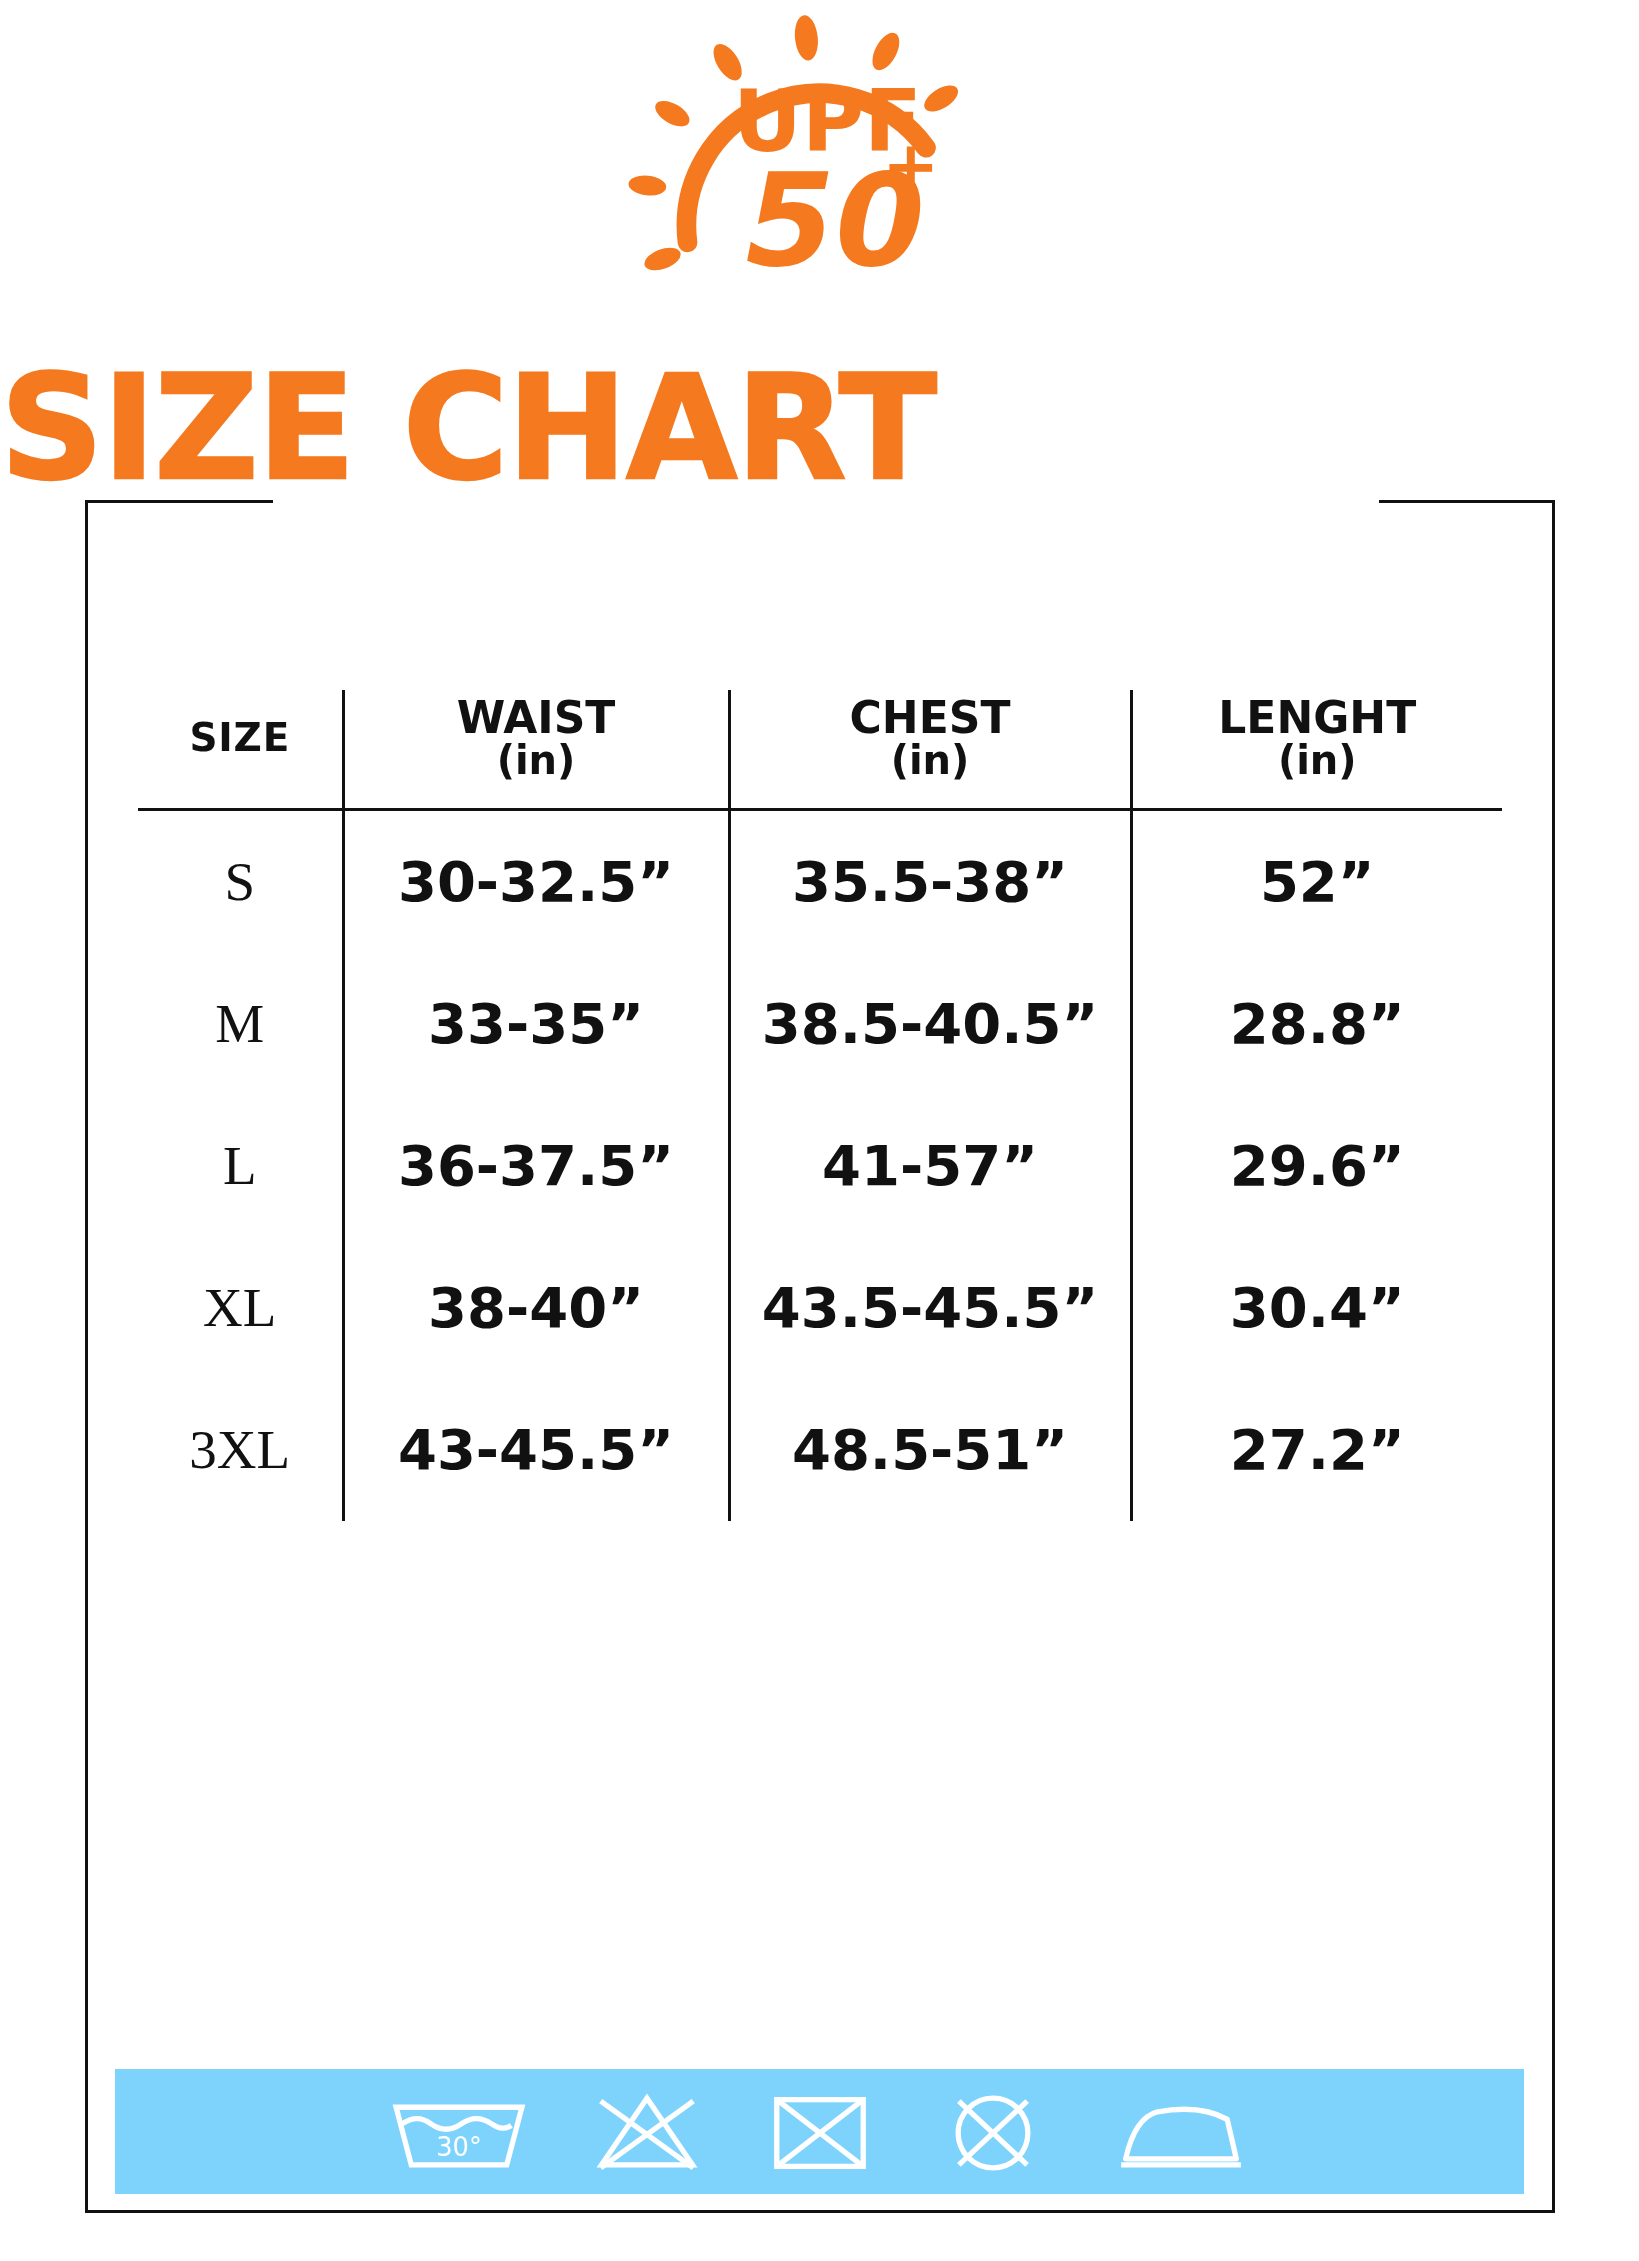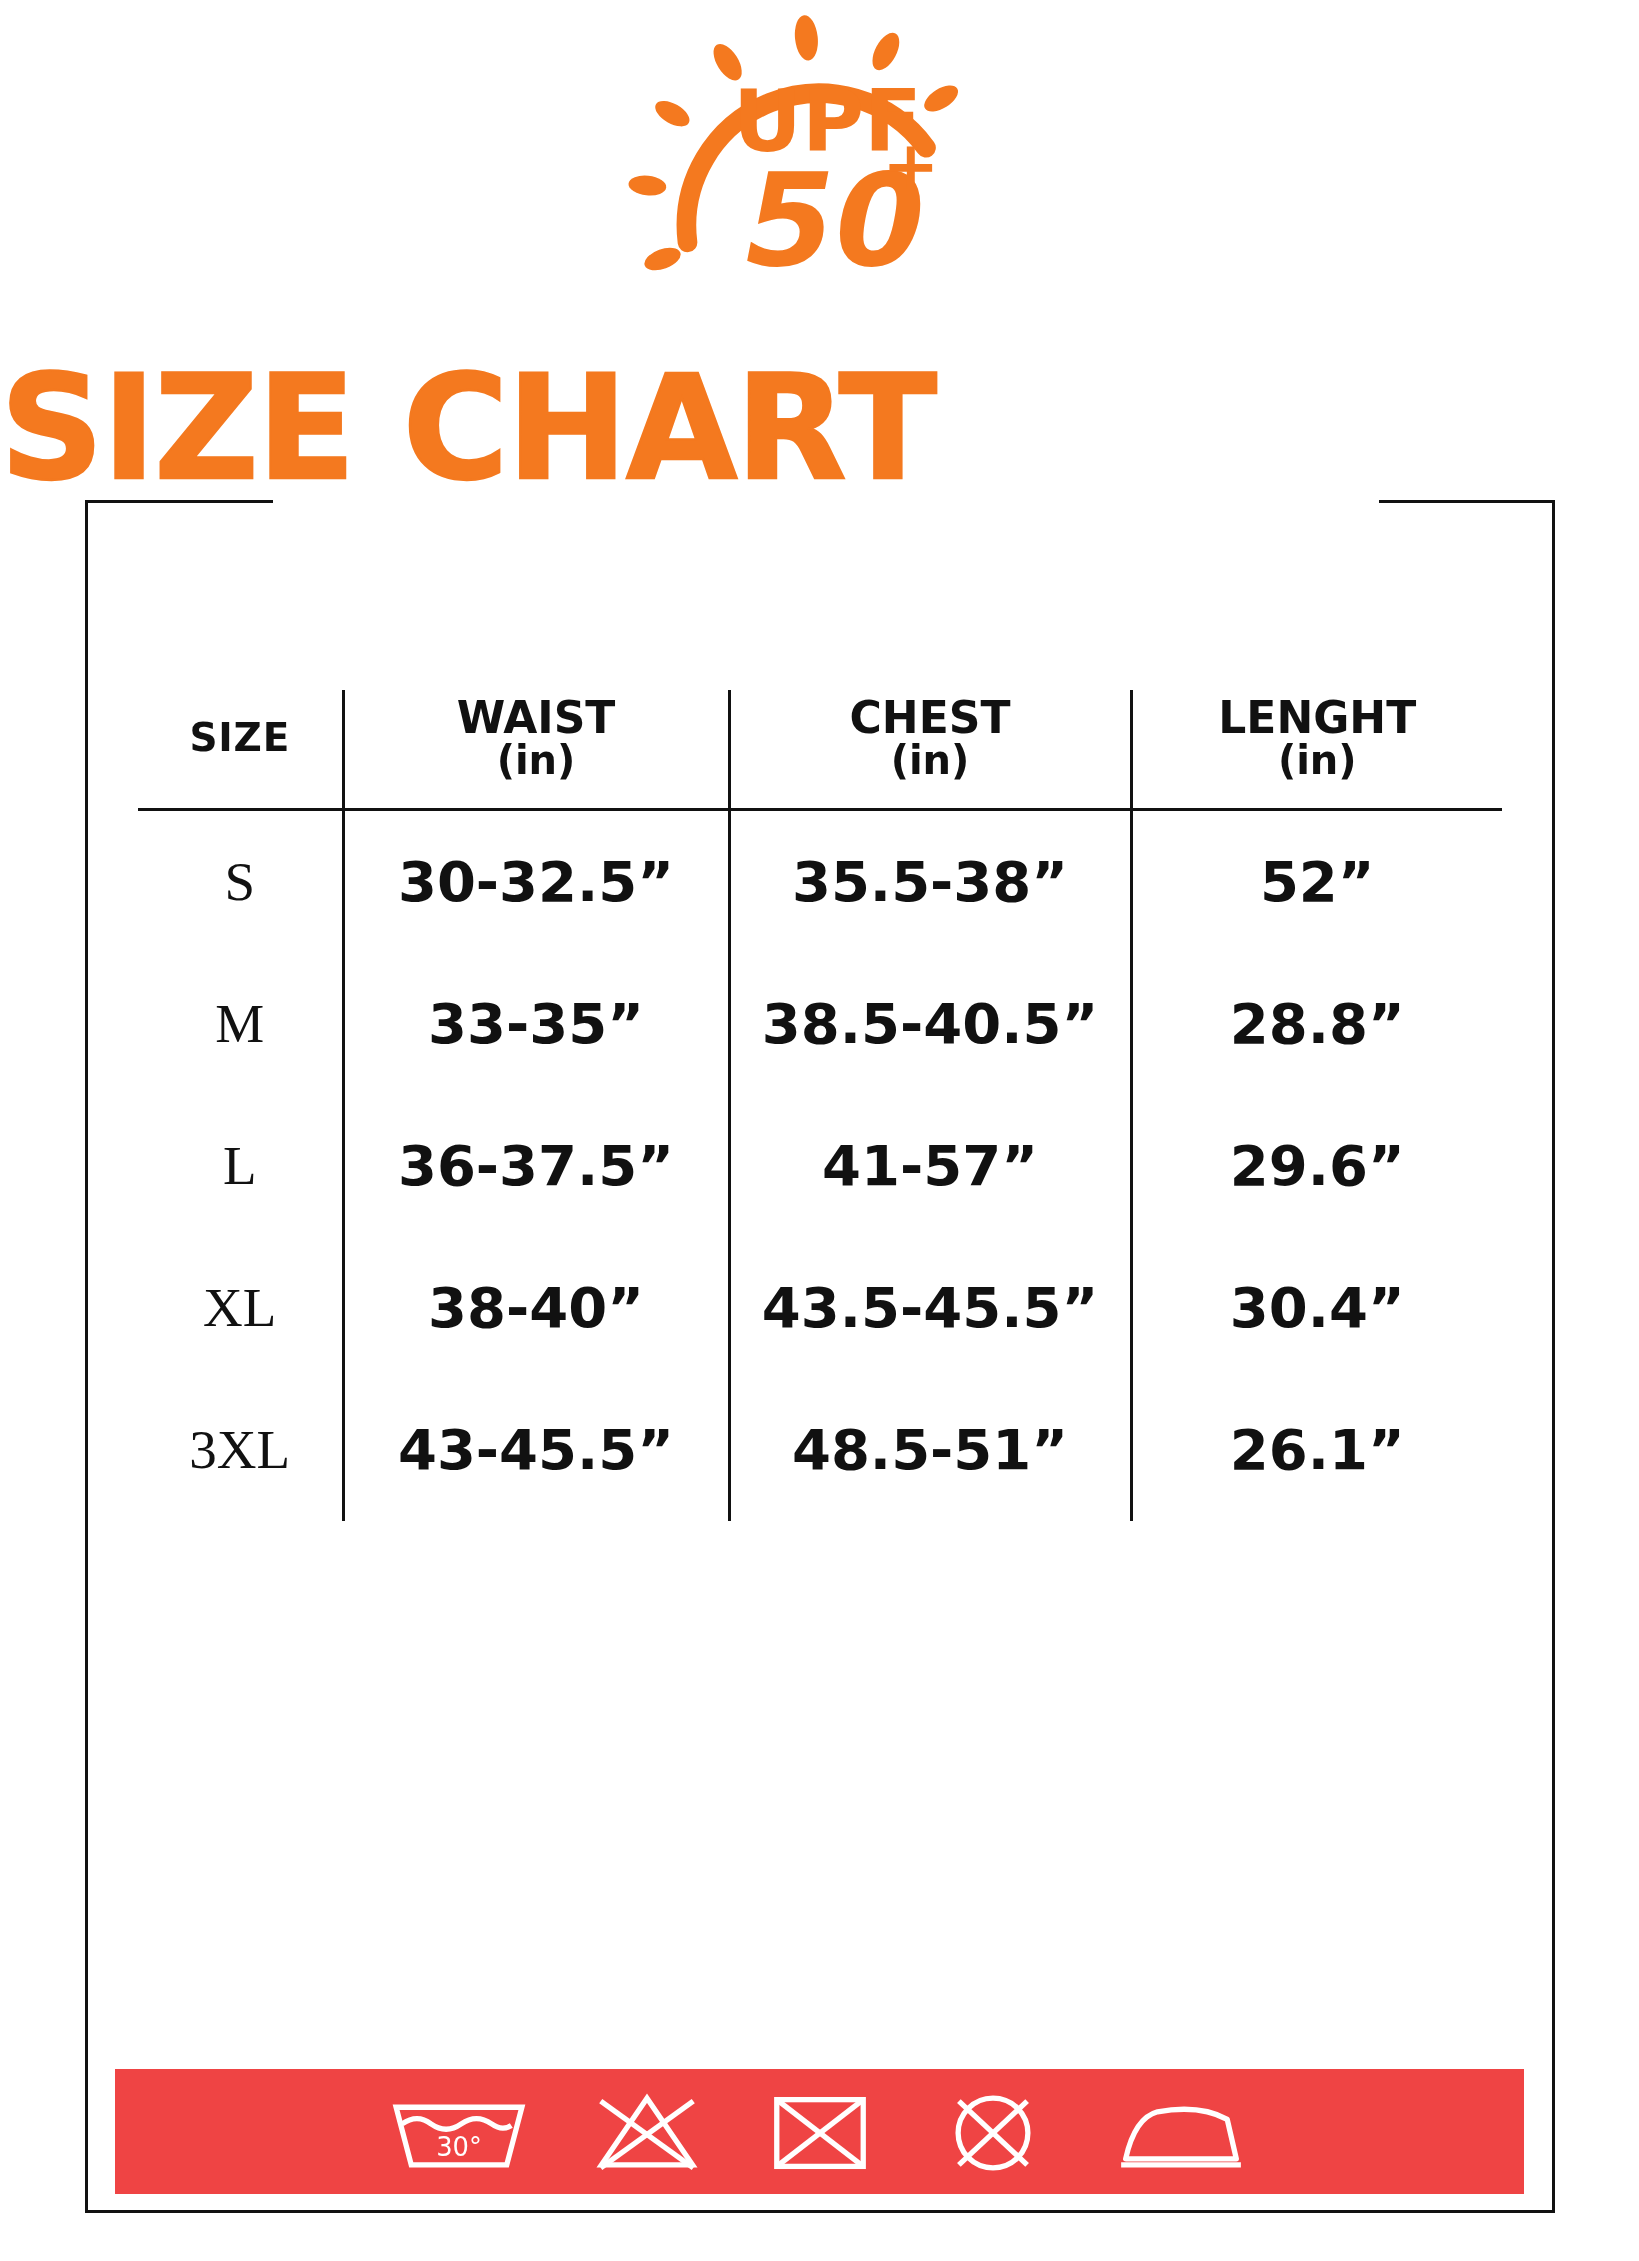--- a/index.html
+++ b/index.html
@@ -125,21 +125,21 @@
     border-left: 3px solid #111111;
   }
 
   
   .care-bar {
     position: absolute;
     left: 115px;
     top: 2069px;
     width: 1409px;
     height: 125px;
-    background: #ef4444;
+    background: #7dd3fc;
     display: flex;
     align-items: center;
     justify-content: center;
     gap: 59px;
   }
   .care-bar svg { display: block; }
 </style>
 </head>
 <body>
 
@@ -215,21 +215,21 @@
       <tr>
         <td class="size-label">XL</td>
         <td class="sep">38-40”</td>
         <td class="sep">43.5-45.5”</td>
         <td class="sep">30.4”</td>
       </tr>
       <tr>
         <td class="size-label">3XL</td>
         <td class="sep">43-45.5”</td>
         <td class="sep">48.5-51”</td>
-        <td class="sep">26.1”</td>
+        <td class="sep">27.2”</td>
       </tr>
     </tbody>
   </table>
 </div>
 
 <div class="care-bar">
 
   <svg width="144" height="91" viewBox="0 0 190 120">
     <path d="M12,28 L178,28 L158,104 L32,104 Z" fill="none" stroke="#ffffff" stroke-width="7"></path>
     <path d="M20,50 q20,-14 38,0 q20,14 40,0 q20,-14 40,0 q14,10 26,2" fill="none" stroke="#ffffff" stroke-width="7"></path>

